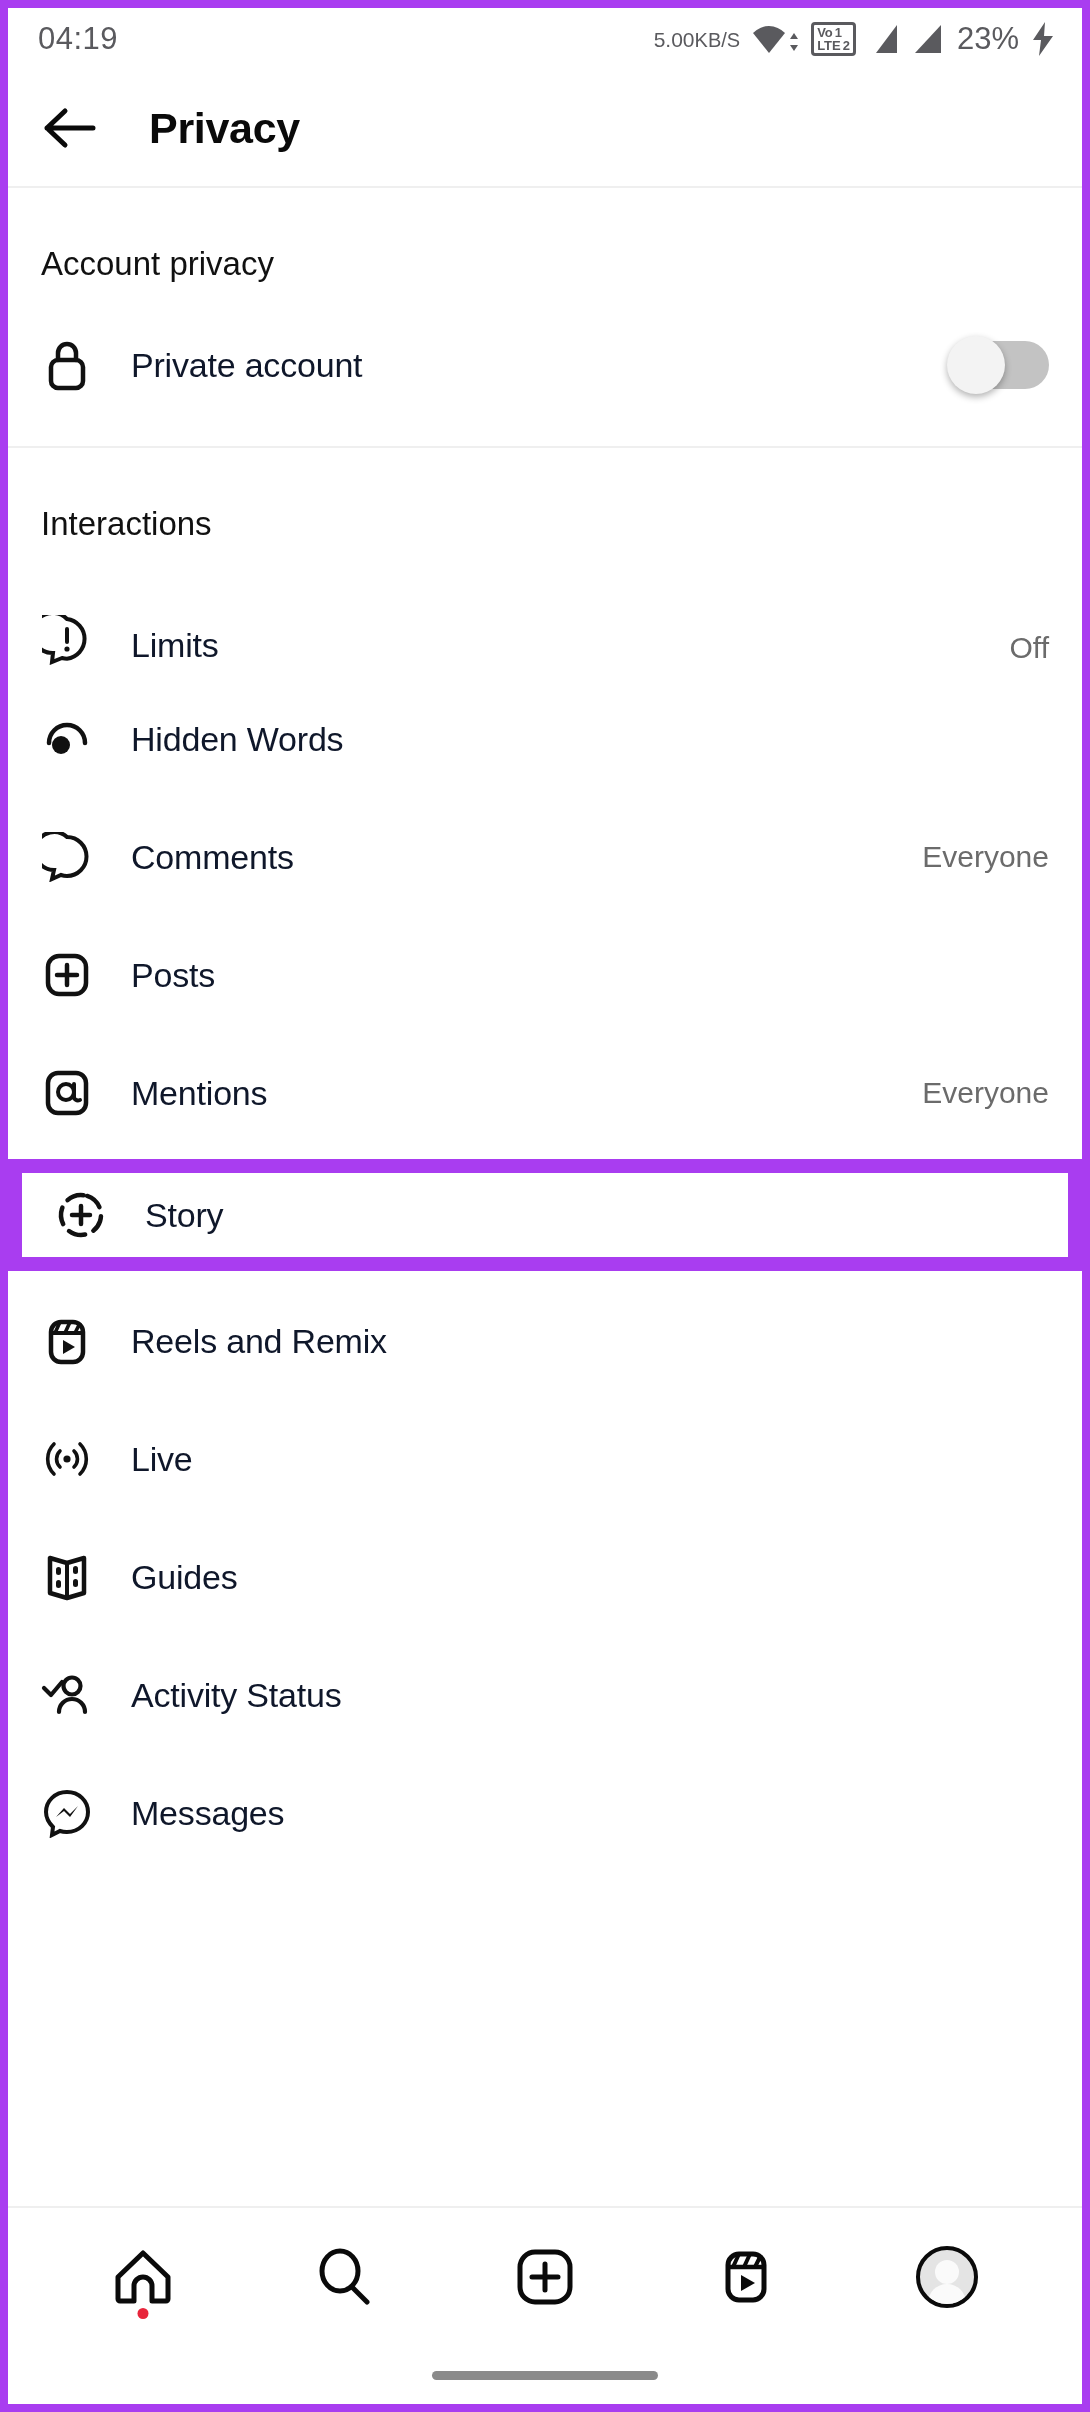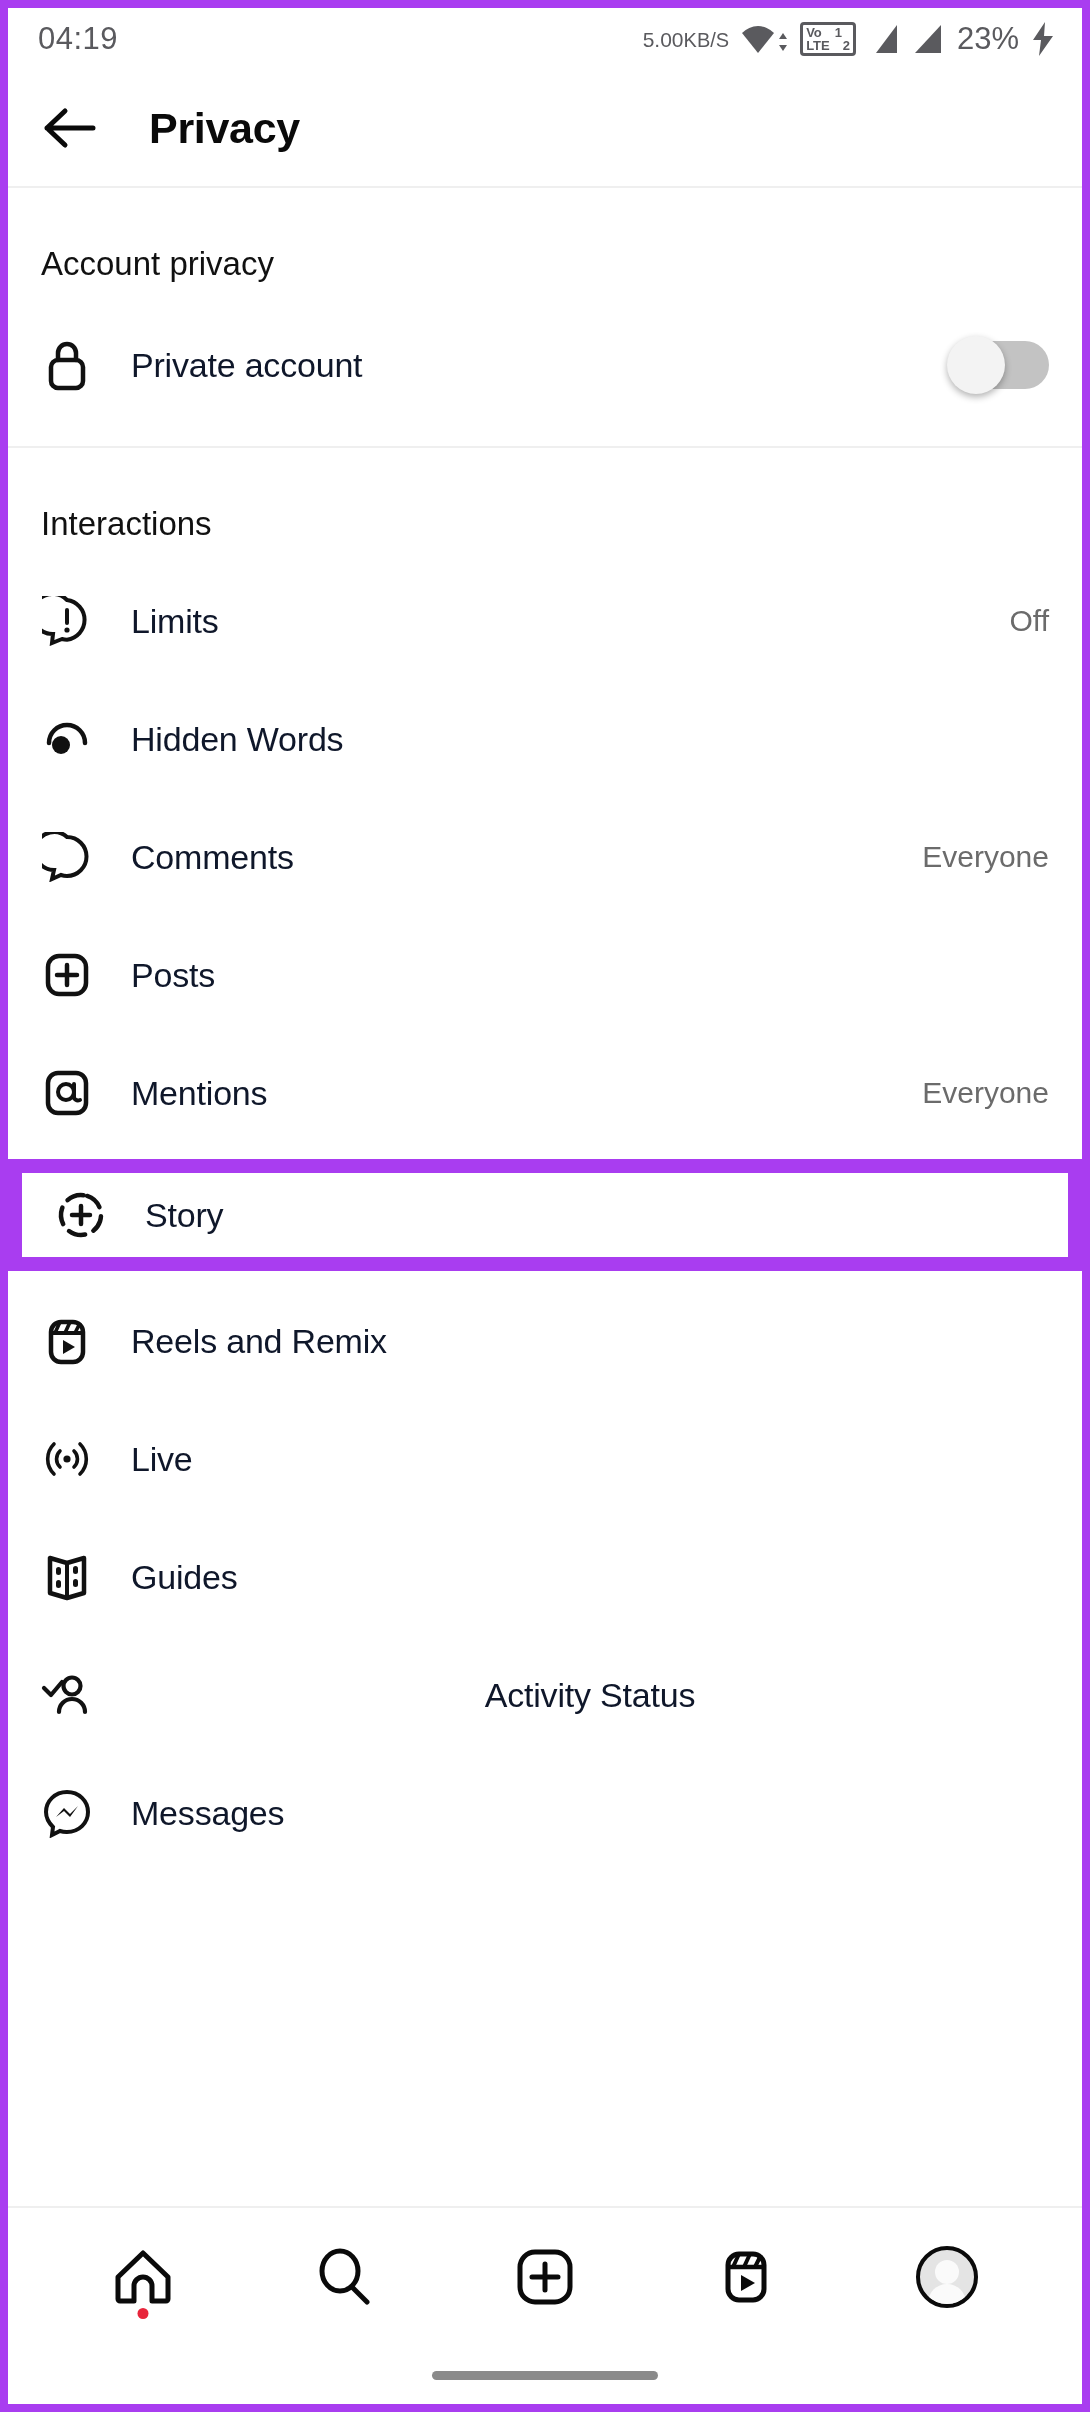--- a/index.html
+++ b/index.html
@@ -39,21 +39,21 @@
   .sb-right { display:flex; align-items:center; gap:11px; }
   .netspeed { display:flex; flex-direction:row; align-items:center; line-height:1; }
   .netspeed .v { font-size:21px; font-weight:400; }
   .netspeed .u { font-size:20px; font-weight:400; margin-top:2px; }
   .wifi-wrap { display:flex; align-items:flex-end; gap:1px; }
   .volte-box {
     border:3px solid #5a5a5e; border-radius:4px;
     padding:1px 3px; display:flex; flex-direction:column;
     line-height:1; font-size:13px; font-weight:700;
   }
-  .volte-row { display:flex; align-items:center; gap:13px; }
+  .volte-row { display:flex; align-items:center; gap:2px; }
   .batt { font-size:31px; font-weight:400; margin-left:2px; }
 
   
   .header {
     flex:0 0 118px;
     display:flex; align-items:center;
     padding-left:30px;
     border-bottom:2px solid #efefef;
   }
   .back-btn { width:64px; height:64px; display:flex; align-items:center; justify-content:center; }
@@ -200,21 +200,21 @@
           <span class="knob"></span>
         </span>
       </div>
 
       <div class="section-divider"></div>
     </div>
 
     <div>
       <div class="section-head">Interactions</div>
 
-      <div class="row" style="margin-top:34px;">
+      <div class="row" style="margin-top:34px;align-items:flex-end;">
         <span class="ico">
           <svg width="50" height="50" viewBox="0 0 50 50">
             <path d="M25 4 a20 20 0 1 0 -14 34 L10 47 L20 43 a20 20 0 0 0 5 .7 a20 20 0 0 0 0 -39.7 Z" fill="none" stroke="#111" stroke-width="4"></path>
             <path d="M25 14 V27" stroke="#111" stroke-width="4" stroke-linecap="round"></path>
             <circle cx="25" cy="34" r="2.6" fill="#111"></circle>
           </svg>
         </span>
         <span class="label">Limits</span>
         <span class="value">Off</span>
       </div>
@@ -312,21 +312,21 @@
             <rect x="15" y="15" width="5" height="8" rx="2.5" fill="#111"></rect>
             <rect x="15" y="28" width="5" height="8" rx="2.5" fill="#111"></rect>
             <rect x="32" y="14" width="5" height="8" rx="2.5" fill="#111"></rect>
             <rect x="32" y="27" width="5" height="8" rx="2.5" fill="#111"></rect>
           </svg>
         </span>
         <span class="label">Guides</span>
         <span class="value"></span>
       </div>
 
-      <div class="row" style="margin-top:30px;text-align:center;">
+      <div class="row" style="margin-top:30px;">
         <span class="ico">
           <svg width="54" height="50" viewBox="0 0 54 50">
             <circle cx="32" cy="16" r="8.5" fill="none" stroke="#111" stroke-width="4.2"></circle>
             <path d="M19 42 a13 13 0 0 1 26 0" fill="none" stroke="#111" stroke-width="4.2" stroke-linecap="round"></path>
             <path d="M4 18 L11 25 L22 12" fill="none" stroke="#111" stroke-width="4.2" stroke-linecap="round" stroke-linejoin="round"></path>
           </svg>
         </span>
         <span class="label">Activity Status</span>
         <span class="value"></span>
       </div>

